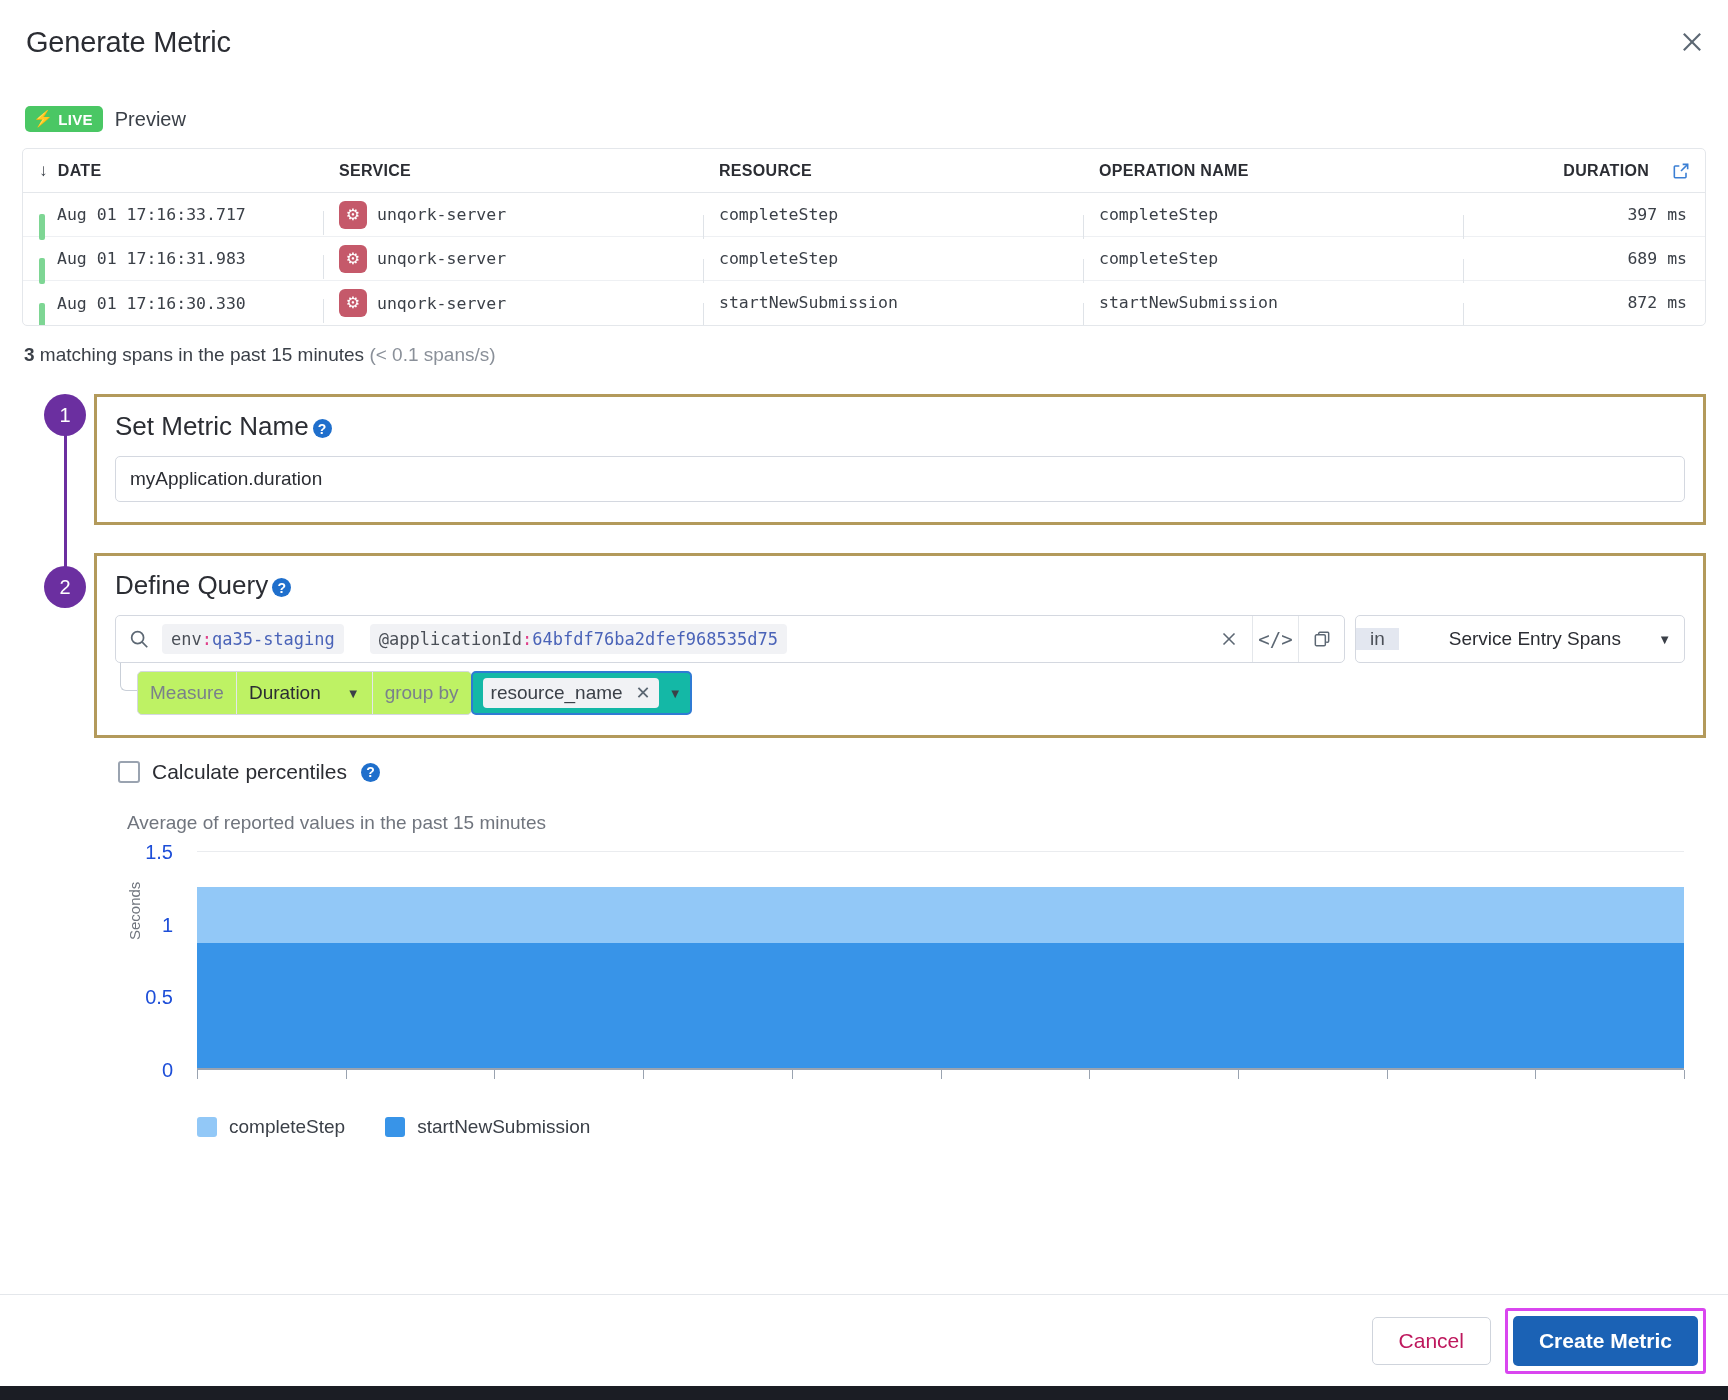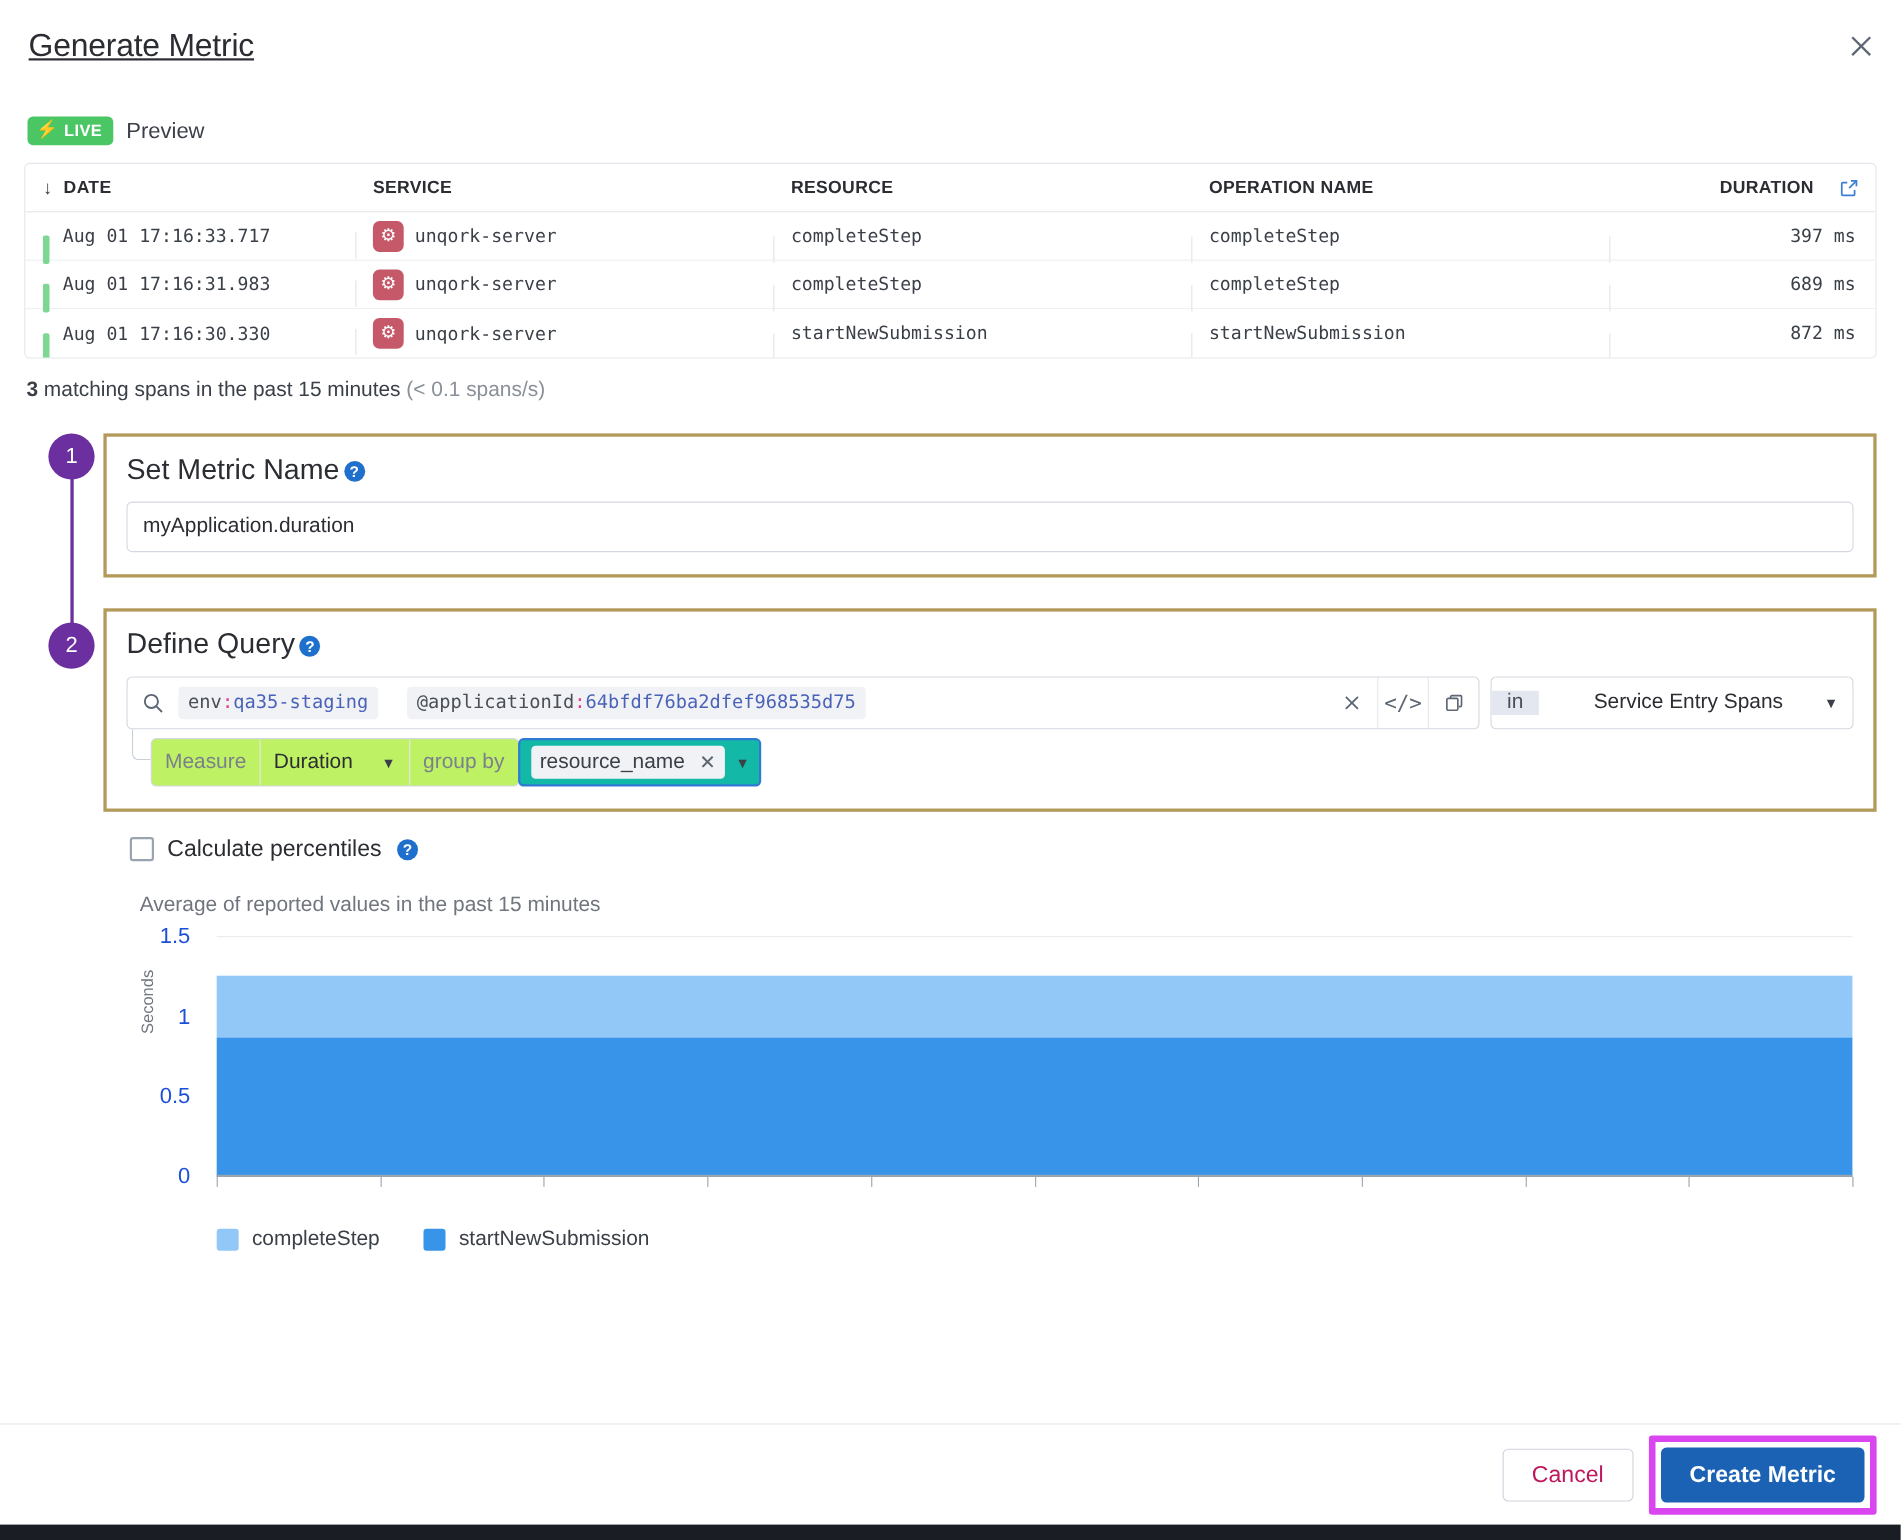--- a/index.html
+++ b/index.html
@@ -22,21 +22,20 @@
   }
 
   
   .modal-header {
     height: 84px;
     display: flex;
     align-items: center;
     justify-content: space-between;
     padding: 0 16px 0 26px;
     flex: 0 0 auto;
-    text-decoration: underline;
   }
   .modal-title {
     font-size: 29px;
     font-weight: 400;
     color: #2b2d33;
     letter-spacing: -0.2px;
   }
   .close-btn {
     width: 40px; height: 40px;
     display: flex; align-items: center; justify-content: center;
@@ -397,21 +396,21 @@
   .btn-cancel {
     border: 1px solid #cfd4dc;
     background: #fff;
     color: #be185d;
     border-radius: 5px;
     font-size: 21px;
     padding: 11px 26px;
     cursor: pointer;
     font-family: "Liberation Sans", sans-serif;
   }
-  .create-wrap { border: 6px solid #d946ef; padding: 5px; border-radius: 3px; text-decoration: underline; }
+  .create-wrap { border: 3px solid #d946ef; padding: 5px; border-radius: 3px; text-decoration: underline; }
   .btn-create {
     background: #1b62b5;
     border: none;
     color: #fff;
     border-radius: 5px;
     font-size: 21px;
     font-weight: 700;
     padding: 13px 26px;
     cursor: pointer;
     font-family: "Liberation Sans", sans-serif;

